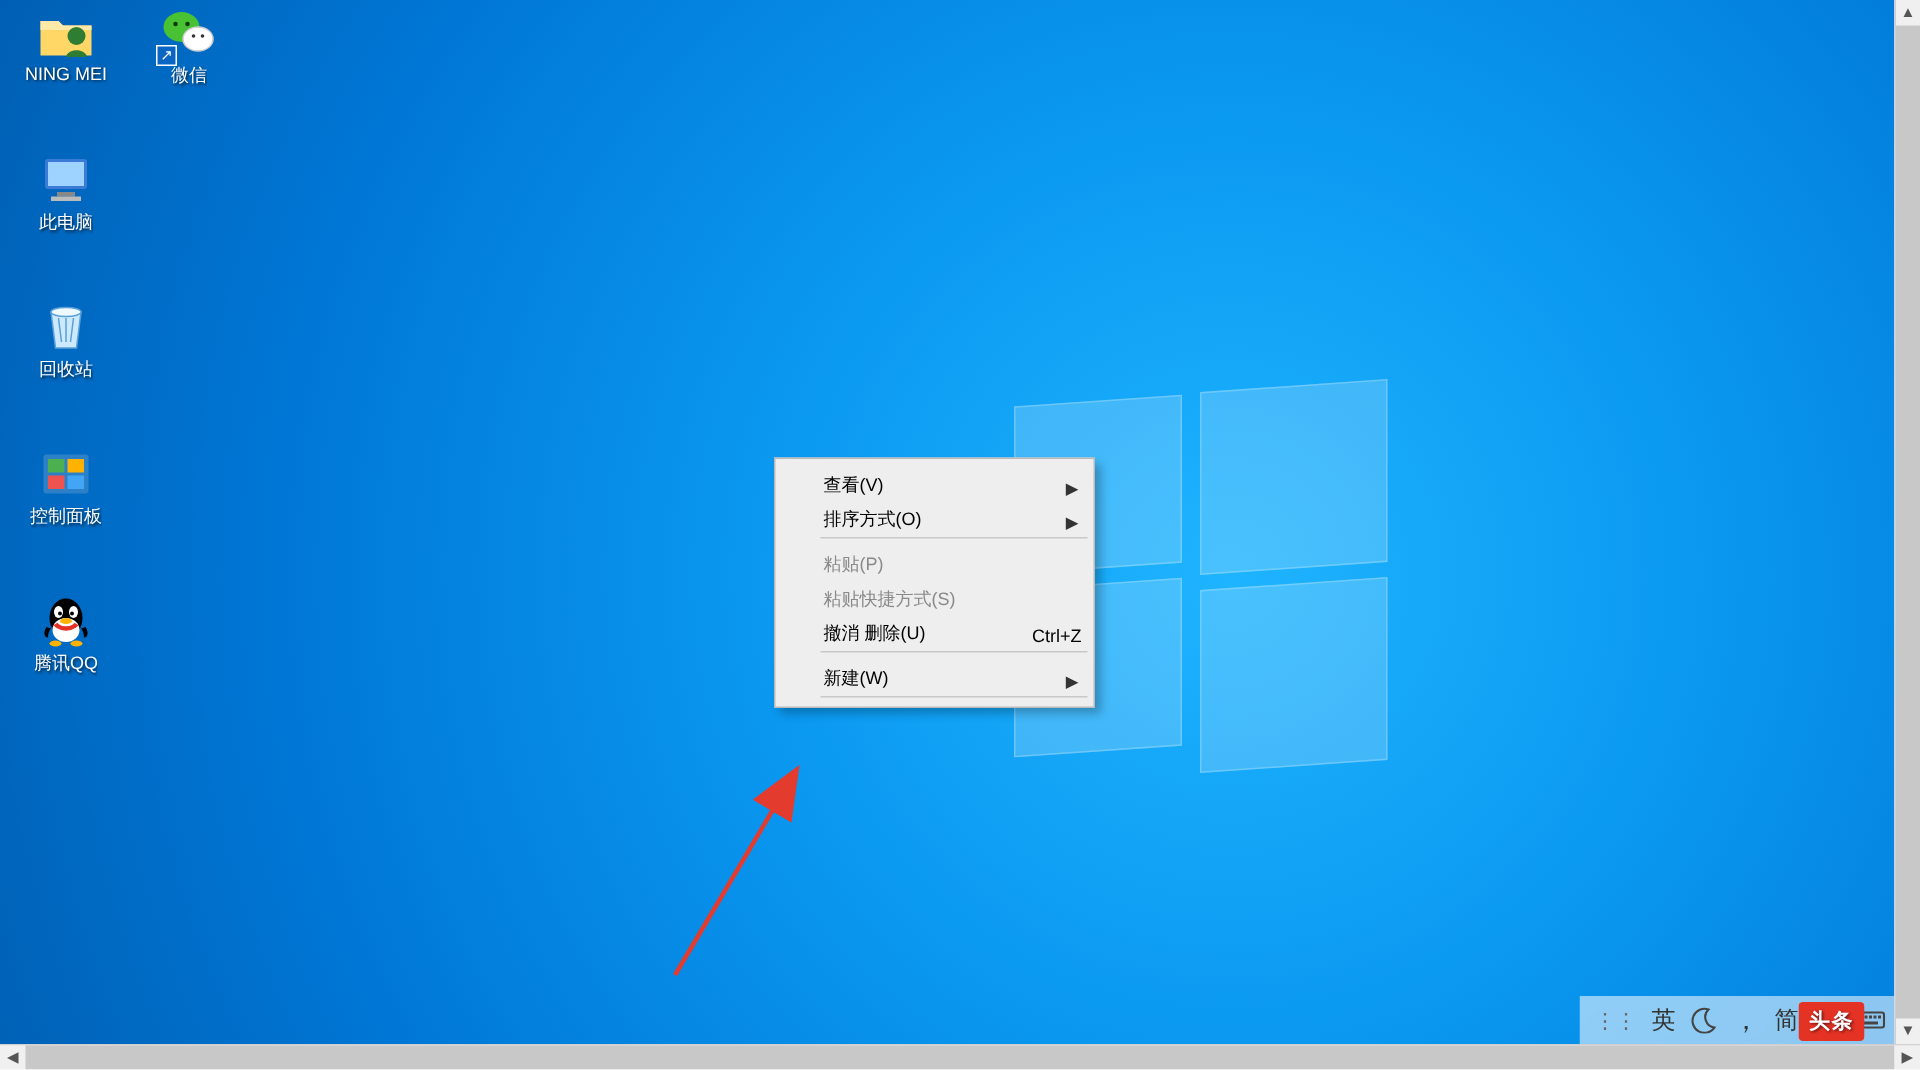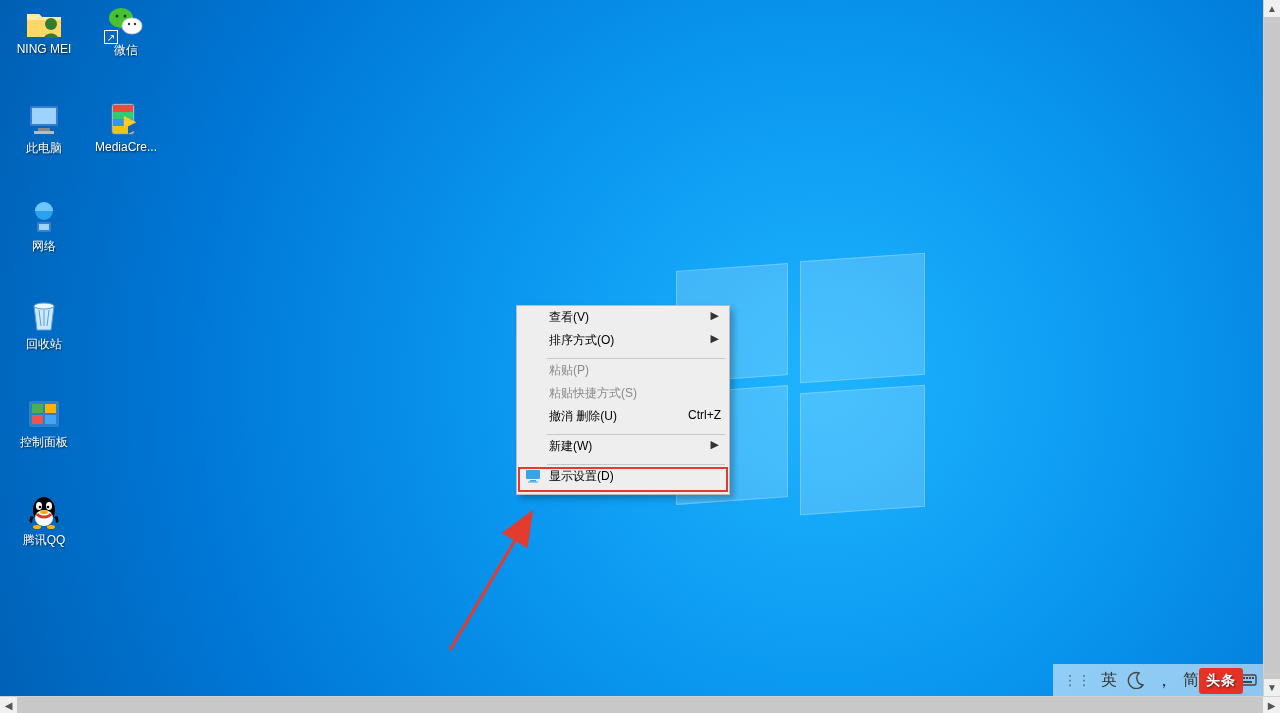--- a/index.html
+++ b/index.html
@@ -25,21 +25,21 @@
   .di .ico { width: 40px; height: 40px; display:flex; align-items:center; justify-content:center; }
   .di .lbl { color: #fff; font-size: 12px; text-shadow: 1px 1px 2px rgba(0,0,0,.7); margin-top: 0; text-align: center; white-space: nowrap; overflow:hidden; text-overflow:ellipsis; max-width: 72px; }
   .col2 { position: absolute; left: 88px; top: 2px; }
 
   
   .ctxmenu {
     position: absolute; left: 516px; top: 305px; width: 214px;
     background: #eeeeee; border: 1px solid #bababa; box-shadow: 4px 4px 6px rgba(0,0,0,.25);
     padding: 3px 2px; font-size: 12px; color: #000;
   }
-  .ctxmenu .item { display: flex; align-items: flex-start; height: 23px; padding: 0 6px 0 30px; position: relative; }
+  .ctxmenu .item { display: flex; align-items: flex-end; height: 23px; padding: 0 6px 0 30px; position: relative; }
   .ctxmenu .item.disabled { color: #8a8a8a; }
   .ctxmenu .sep { height: 1px; background: #c8c8c8; margin: 3px 2px 3px 28px; }
   .ctxmenu .item .iconcell { position: absolute; left: 4px; width: 20px; height: 16px; display:flex; align-items:center; justify-content:center; }
   .ctxmenu .item .arrow { position:absolute; right:8px; color:#333; font-size:11px; }
   .ctxmenu .item .hotkey { margin-left: auto; padding-left: 10px; }
   .ctxmenu .item.highlight { outline: 2px solid #e43b2f; outline-offset: -1px; }
 
   
   .anno { position:absolute; left:410px; top:500px; pointer-events:none; }
 
@@ -90,31 +90,20 @@
     <div class="di">
       <span class="ico">
         <svg width="40" height="40" viewBox="0 0 40 40">
             <rect x="6" y="6" width="28" height="20" rx="2" fill="#3a7bd5"></rect>
             <rect x="8" y="8" width="24" height="16" fill="#9fd3ff"></rect>
             <rect x="14" y="28" width="12" height="3" fill="#888"></rect>
             <rect x="10" y="31" width="20" height="3" fill="#bbb"></rect>
           </svg>
       </span>
       <span class="lbl">此电脑</span>
-    </div>
-    <div class="di">
-      <span class="ico">
-        <svg width="40" height="40" viewBox="0 0 40 40">
-            <circle cx="20" cy="13" r="9" fill="#2aa0ef"></circle>
-            <path d="M11 13a9 9 0 0 1 18 0" fill="#6ec6ff"></path>
-            <rect x="13" y="24" width="14" height="10" rx="1" fill="#3a7bd5"></rect>
-            <rect x="15" y="26" width="10" height="6" fill="#9fd3ff"></rect>
-          </svg>
-      </span>
-      <span class="lbl">网络</span>
     </div>
     <div class="di">
       <span class="ico">
         <svg width="40" height="40" viewBox="0 0 40 40">
             <path d="M10 10h20l-3 24H13z" fill="#cce9ff" stroke="#5aa0d8"></path>
             <ellipse cx="20" cy="10" rx="10" ry="3" fill="#eef8ff" stroke="#5aa0d8"></ellipse>
             <path d="M15 14l2 16M20 14v16M25 14l-2 16" stroke="#5aa0d8" stroke-width="1"></path>
           </svg>
       </span>
       <span class="lbl">回收站</span>
@@ -160,34 +149,20 @@
             <ellipse cx="26" cy="24" rx="10" ry="8" fill="#fff" stroke="#ccc"></ellipse>
             <circle cx="11" cy="14" r="1.5" fill="#0b3a0b"></circle>
             <circle cx="19" cy="14" r="1.5" fill="#0b3a0b"></circle>
             <circle cx="23" cy="22" r="1.2" fill="#333"></circle>
             <circle cx="29" cy="22" r="1.2" fill="#333"></circle>
           </svg>
         <span style="position:absolute;left:-2px;bottom:-2px;width:14px;height:14px;background:#0b66c3;border:1px solid #fff;display:flex;align-items:center;justify-content:center;color:#fff;font-size:10px;">↗</span>
       </span>
       <span class="lbl">微信</span>
     </div>
-    <div class="di">
-      <span class="ico">
-        <svg width="40" height="40" viewBox="0 0 40 40">
-            <rect x="6" y="4" width="22" height="30" rx="2" fill="#e8eef6" stroke="#5a7aa8"></rect>
-            <rect x="7" y="5" width="20" height="7" fill="#e74c3c"></rect>
-            <rect x="7" y="12" width="20" height="7" fill="#2ecc71"></rect>
-            <rect x="7" y="19" width="20" height="7" fill="#3498db"></rect>
-            <rect x="7" y="26" width="20" height="7" fill="#f1c40f"></rect>
-            <path d="M22 20l14 7-14 7z" fill="#0b66c3"></path>
-            <path d="M22 20l14 7-14 7z" fill="#ffca28" transform="translate(-2,-2) scale(.9)"></path>
-          </svg>
-      </span>
-      <span class="lbl">MediaCre...</span>
-    </div>
   </div>
 
   <div class="ctxmenu">
     <div class="item">
       <span>查看(V)</span>
       <span class="arrow">▶</span>
     </div>
     <div class="item">
       <span>排序方式(O)</span>
       <span class="arrow">▶</span>
@@ -202,30 +177,20 @@
     <div class="item">
       <span>撤消 删除(U)</span>
       <span class="hotkey">Ctrl+Z</span>
     </div>
     <div class="sep"></div>
     <div class="item">
       <span>新建(W)</span>
       <span class="arrow">▶</span>
     </div>
     <div class="sep"></div>
-    <div class="item highlight">
-      <span class="iconcell">
-        <svg width="16" height="14" viewBox="0 0 16 14">
-            <rect x="1" y="1" width="14" height="9" rx="1" fill="#3aa2e8"></rect>
-            <rect x="5" y="11" width="6" height="1.5" fill="#3aa2e8"></rect>
-            <rect x="3" y="12.5" width="10" height="1" fill="#3aa2e8"></rect>
-          </svg>
-      </span>
-      <span>显示设置(D)</span>
-    </div>
   </div>
 
   <svg class="anno" width="160" height="160" viewBox="0 0 160 160">
     <defs>
         <marker id="ah" markerWidth="12" markerHeight="12" refX="10" refY="5" orient="auto">
           <path d="M0 0L12 5L0 10z" fill="#e43b2f"></path>
         </marker>
       </defs>
     <line x1="40" y1="150" x2="120" y2="15" stroke="#e43b2f" stroke-width="3" marker-end="url(#ah)"></line>
   </svg>

